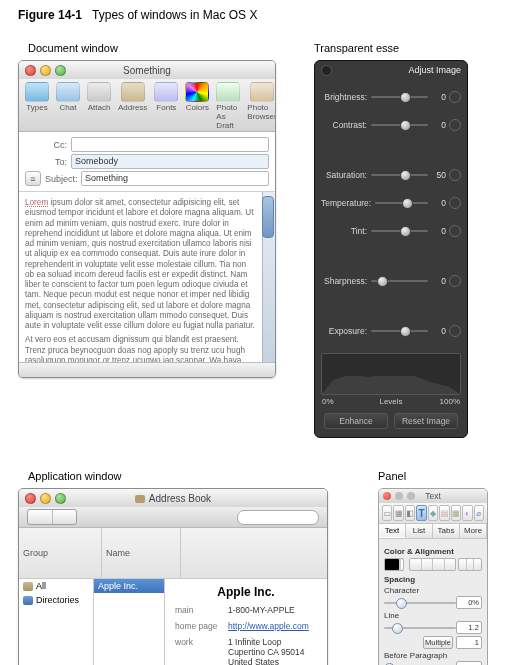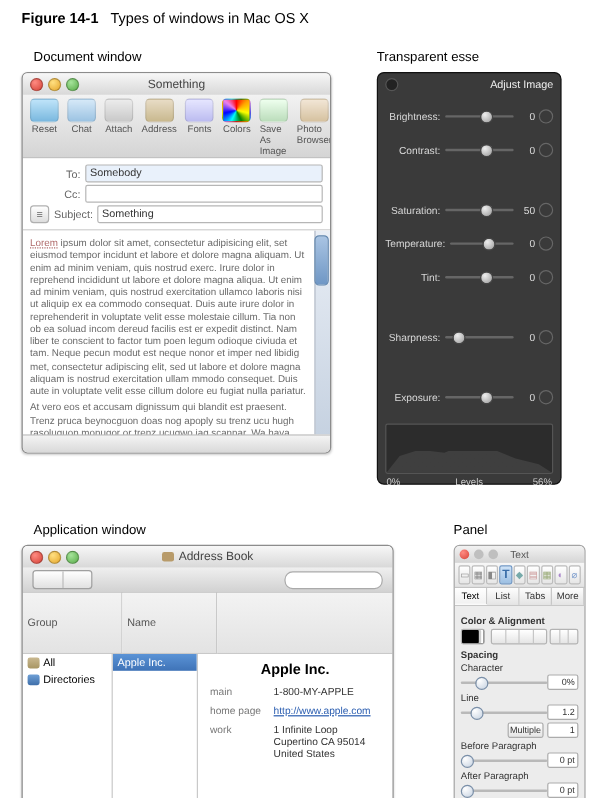--- a/index.html
+++ b/index.html
@@ -135,21 +135,21 @@
           <div class="traffic">
             <span class="tl red"></span>
             <span class="tl yel"></span>
             <span class="tl grn"></span>
           </div>
           <span class="title">Something</span>
         </div>
         <div class="mail-toolbar">
           <div class="tb-item">
               <span class="tb-ico ic-send"></span>
-              <span>Reset</span>
+              <span>Types</span>
             </div>
           <div class="tb-item">
               <span class="tb-ico ic-chat"></span>
               <span>Chat</span>
             </div>
           <div class="tb-item">
               <span class="tb-ico ic-attach"></span>
               <span>Attach</span>
             </div>
           <div class="tb-item">
@@ -159,35 +159,35 @@
           <div class="tb-item">
               <span class="tb-ico ic-fonts"></span>
               <span>Fonts</span>
             </div>
           <div class="tb-item">
               <span class="tb-ico ic-colors"></span>
               <span>Colors</span>
             </div>
           <div class="tb-item">
               <span class="tb-ico ic-draft"></span>
-              <span>Save As Image</span>
+              <span>Photo As Draft</span>
             </div>
           <div class="tb-item">
               <span class="tb-ico ic-photo"></span>
               <span>Photo Browser</span>
             </div>
         </div>
         <div class="mail-fields">
+          <div class="mf-row">
+              <span class="mf-lab">Cc:</span>
+              <span class="mf-input"></span>
+            </div>
           <div class="mf-row">
               <span class="mf-lab">To:</span>
               <span class="mf-input blue">Somebody</span>
-            </div>
-          <div class="mf-row">
-              <span class="mf-lab">Cc:</span>
-              <span class="mf-input"></span>
             </div>
           <div class="mf-row">
               <span class="addbtn">≡</span>
               <span class="mf-lab" style="width:32px">Subject:</span>
               <span class="mf-input">Something</span>
             </div>
         </div>
         <div class="mail-body">
           <p style="margin:0 12px 4px 0"><span class="lorem">Lorem</span><span> ipsum dolor sit amet, consectetur adipisicing elit, set eiusmod tempor incidunt et labore et dolore magna aliquam. Ut enim ad minim veniam, quis nostrud exerc. Irure dolor in reprehend incididunt ut labore et dolore magna aliqua. Ut enim ad minim veniam, quis nostrud exercitation ullamco laboris nisi ut aliquip ex ea commodo consequat. Duis aute irure dolor in reprehenderit in voluptate velit esse molestaie cillum. Tia non ob ea soluad incom dereud facilis est er expedit distinct. Nam liber te conscient to factor tum poen legum odioque civiuda et tam. Neque pecun modut est neque nonor et imper ned libidig met, consectetur adipiscing elit, sed ut labore et dolore magna aliquam is nostrud exercitation ullam mmodo consequet. Duis aute in voluptate velit esse cillum dolore eu fugiat nulla pariatur.</span></p>
           <p style="margin:0 12px 4px 0">At vero eos et accusam dignissum qui blandit est praesent. Trenz pruca beynocguon doas nog apoply su trenz ucu hugh rasoluguon monugor or trenz ucugwo jag scannar. Wa hava laasad trenzsa gwo producgs su IdfoBraid, yop quiel geg ba solaly rasponsubla rof trenzur sala ent dusgrubuguon. Offoctivo immoriatoly, hawrgasing pwicos asi sirucor or all sproducgs cak piasio ba sweing rwas rosas. Ents kwuft oud ignucs haakeping wuth cakso.</p>
@@ -271,21 +271,25 @@
                 <span class="tp-knob" style="left:50%"></span>
               </span>
               <span class="tp-val">0</span>
               <span class="tp-reset"></span>
             </div>
           </div>
         <div class="hist">
           <div class="curve"></div>
           <span class="lbl l">0%</span>
           <span class="lbl c">Levels</span>
-          <span class="lbl r">56%</span>
+          <span class="lbl r">100%</span>
+        </div>
+        <div class="tp-btns">
+          <div class="tp-btn">Enhance</div>
+          <div class="tp-btn">Reset Image</div>
         </div>
       </div>
     </div>
   </div>
 
   <div class="row" style="margin-top:24px">
     <div class="col" style="width:320px">
       <div class="sect-label">Application window</div>
       <div class="macwin abwin">
         <div class="mac-titlebar">

